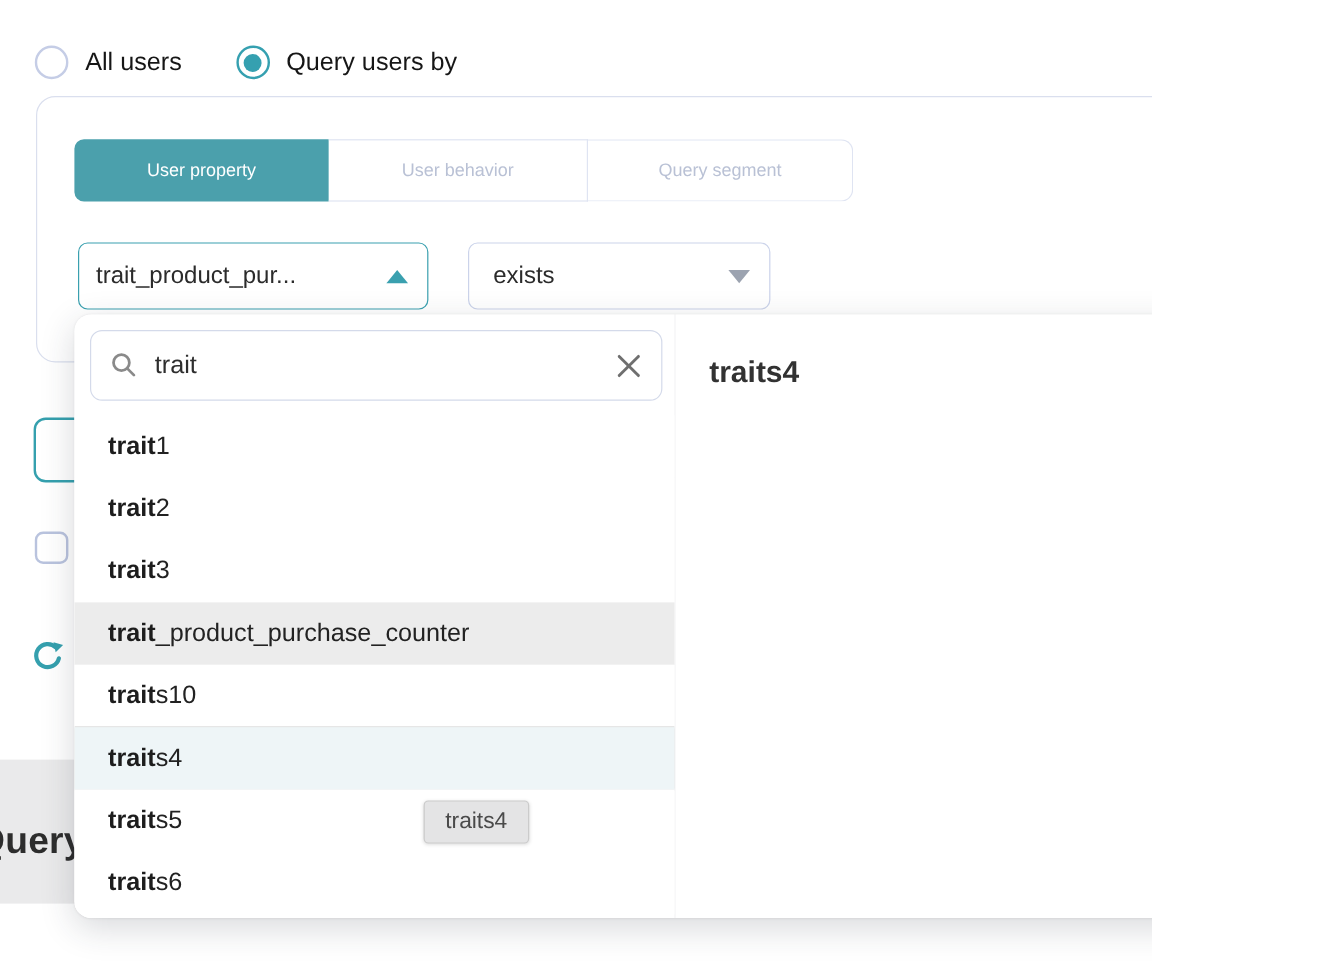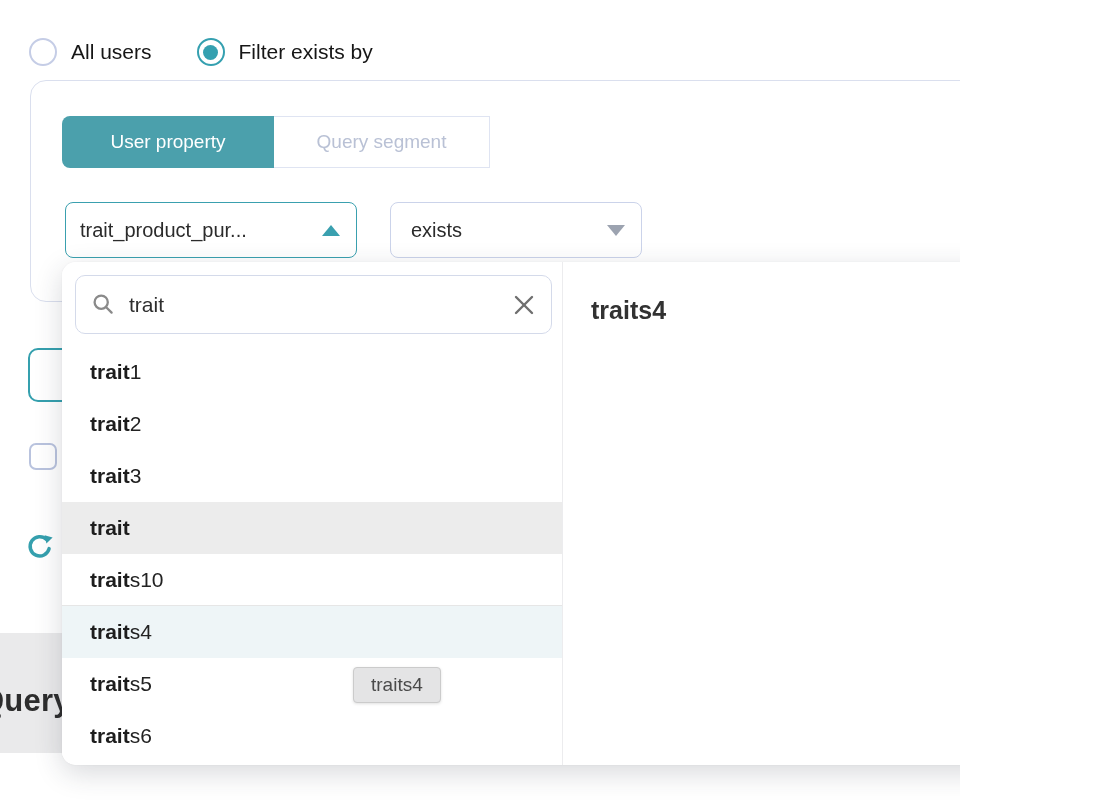--- a/index.html
+++ b/index.html
@@ -14,21 +14,21 @@
     box-sizing:border-box;display:flex;align-items:center;justify-content:center;}
   .radio-opt.selected .radio-circle{border-color:#35A0B0;}
   .radio-dot{width:15px;height:15px;border-radius:50%;background:transparent;}
   .radio-opt.selected .radio-dot{background:#35A0B0;}
   .radio-label{font-size:21px;color:#161616;}
   
   .filter-box{position:absolute;left:30px;top:80px;width:1110px;height:222px;
     border:1.5px solid #DADFEE;border-radius:16px;box-sizing:border-box;background:#fff;}
   
   .tabs{position:absolute;left:62px;top:116px;display:flex;height:52px;}
-  .tab{display:flex;align-items:center;justify-content:center;font-size:19px;box-sizing:border-box;
+  .tab{display:flex;align-items:center;justify-content:center;font-size:15px;box-sizing:border-box;
     background:#fff;color:#B9C1D5;border-top:1px solid #DFE4F2;border-bottom:1px solid #DFE4F2;cursor:pointer;}
   .tab:nth-child(1){width:212px;}
   .tab:nth-child(2){width:216px;border-right:1px solid #DFE4F2;}
   .tab:nth-child(3){width:221px;border-right:1px solid #DFE4F2;border-radius:0 10px 10px 0;}
   .tab.active{background:#4BA0AC;color:#fff;border:none;border-radius:8px 0 0 8px;}
   
   .select{position:absolute;top:202px;height:56px;box-sizing:border-box;border-radius:8px;background:#fff;
     display:flex;align-items:center;cursor:pointer;font-size:20px;color:#2b2b2b;}
   .select.property{left:65px;width:292px;border:1.5px solid #3AA0AF;padding:0 14px;}
   .select.operator{left:390px;width:252px;border:1px solid #CBD3EA;padding:0 20px;}
@@ -79,28 +79,29 @@
       <div class="radio-opt">
         <span class="radio-circle">
           <span class="radio-dot"></span>
         </span>
         <span class="radio-label">All users</span>
       </div>
       <div class="radio-opt selected">
         <span class="radio-circle">
           <span class="radio-dot"></span>
         </span>
-        <span class="radio-label">Filter exists by</span>
+        <span class="radio-label">Query users by</span>
       </div>
     </div>
 
   <div class="filter-box"></div>
 
   <div class="tabs" id="tabs">
       <div class="tab active">User property</div>
+      <div class="tab">User behavior</div>
       <div class="tab">Query segment</div>
     </div>
 
   <div class="select property">
     <span>trait_product_pur...</span>
     <span class="caret up"></span>
   </div>
 
   <div class="select operator">
     <span>exists</span>
@@ -145,20 +146,21 @@
           <div class="row">
             <span class="m">trait</span>
             <span class="r">2</span>
           </div>
           <div class="row">
             <span class="m">trait</span>
             <span class="r">3</span>
           </div>
           <div class="row selected">
             <span class="m">trait</span>
+            <span class="r">_product_purchase_counter</span>
           </div>
           <div class="row">
             <span class="m">trait</span>
             <span class="r">s10</span>
           </div>
           <div class="row hover">
             <span class="m">trait</span>
             <span class="r">s4</span>
           </div>
           <div class="row">

